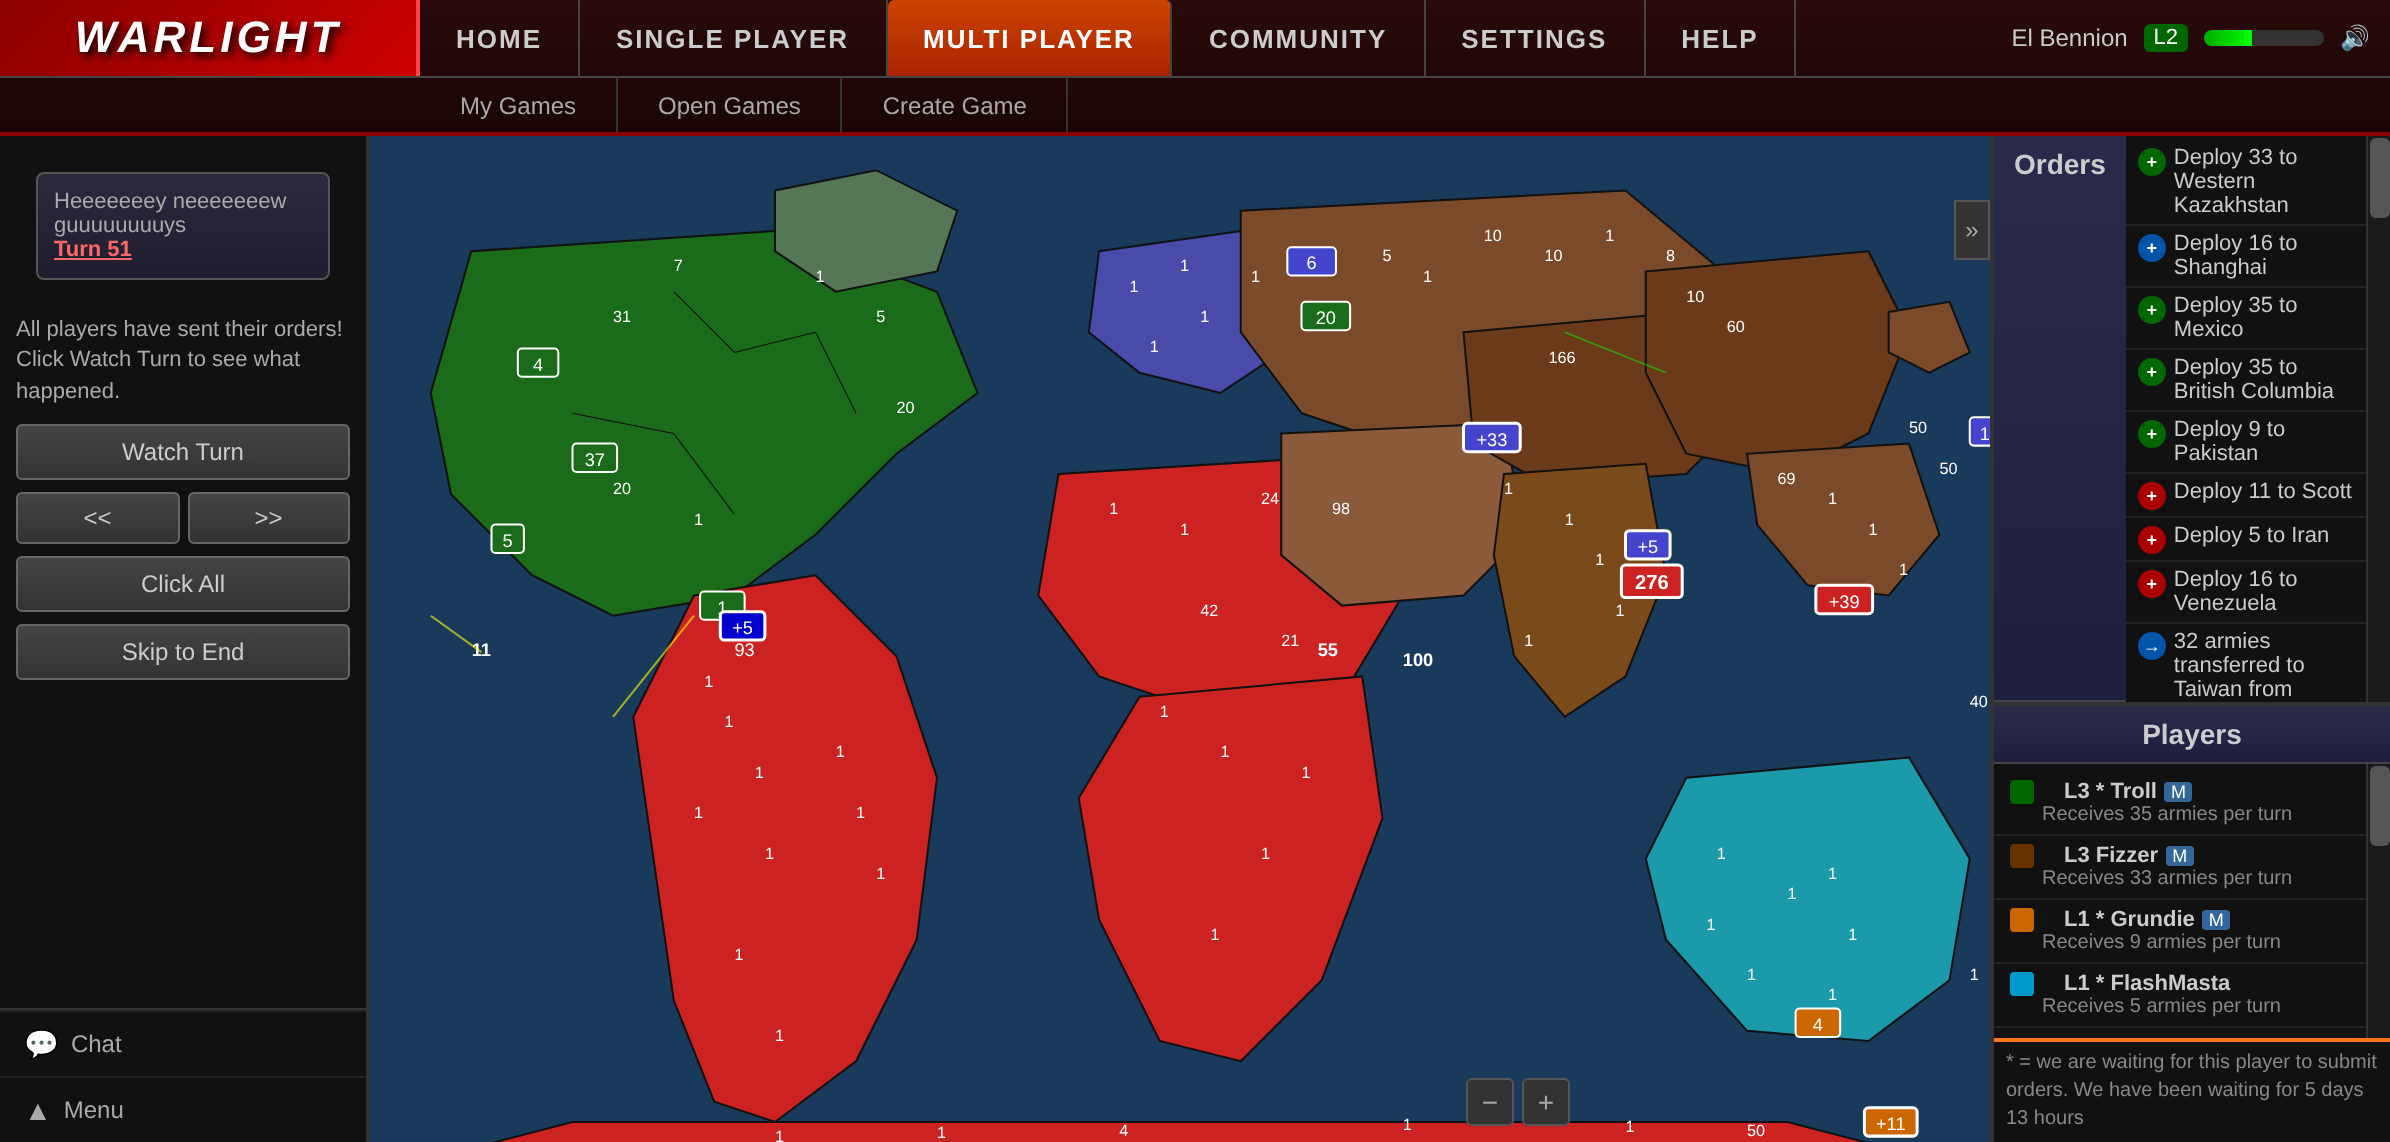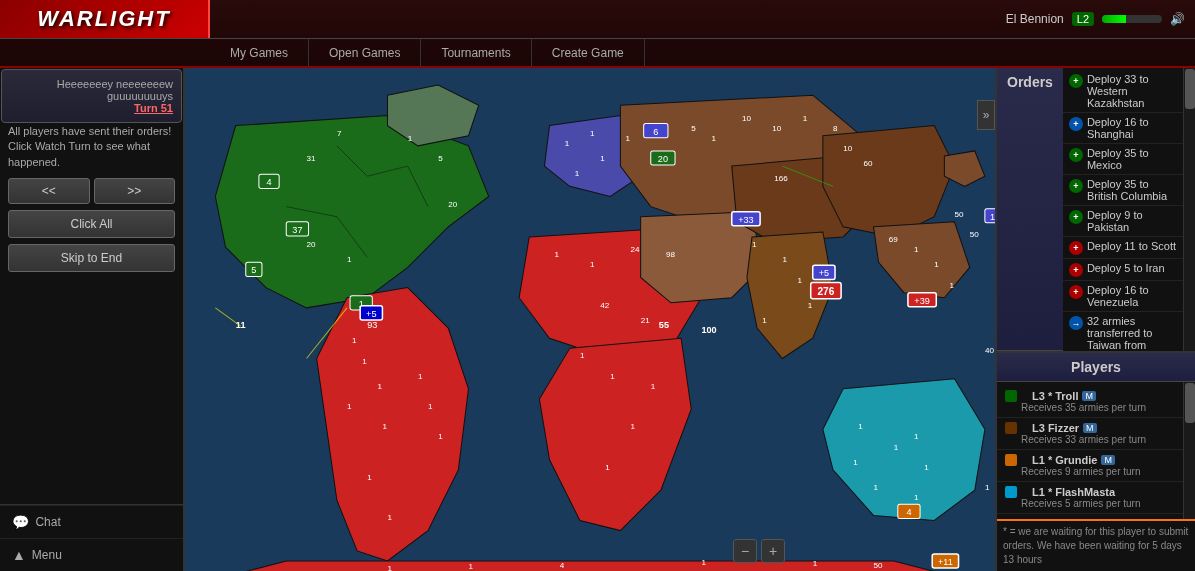--- a/index.html
+++ b/index.html
@@ -51,22 +51,22 @@
       display: flex; width: 100%; height: calc(571px - 68px);
     }
 
     
     #left-sidebar {
       width: 185px; background: #111; border-right: 2px solid #333;
       display: flex; flex-direction: column; flex-shrink: 0;
     }
     #game-status-box {
       background: linear-gradient(to bottom, #2a2a3a, #1e1e2e);
-      border: 1px solid #555; border-radius: 4px; margin: 1px; padding: 8px;
-      text-align: right; color: #ccc;
+      border: 1px solid #555; border-radius: 4px; margin: 18px; padding: 8px;
+      text-align: left; color: #ccc;
     }
     #game-title { font-size: 11px; color: #aaa; }
     #turn-info { color: #ff6666; font-size: 11px; font-weight: bold; text-decoration: underline; }
     #watch-label { font-size: 13px; font-weight: bold; color: #ccc; margin: 5px 0 3px; padding-left: 8px; }
     #watch-desc { font-size: 11px; color: #aaa; padding: 0 8px 5px; line-height: 1.4; }
     .sidebar-btn {
       margin: 3px 8px; padding: 6px 0; background: linear-gradient(to bottom, #444, #333);
       border: 1px solid #666; border-radius: 3px; color: #ccc; font-size: 12px;
       cursor: pointer; text-align: center; display: block; width: calc(100% - 16px);
     }
@@ -151,45 +151,53 @@
     .scrollbar-thumb {
       width: 10px; height: 40px; background: #555; border-radius: 3px; margin: 1px;
     }
   </style>
 </head>
 <body>
 
 <div id="top-nav">
   <div id="nav-top-row">
     <div id="logo">WARLIGHT</div>
+    <div id="main-nav">
+      <div class="nav-item">HOME</div>
+      <div class="nav-item">SINGLE PLAYER</div>
+      <div class="nav-item active">MULTI PLAYER</div>
+      <div class="nav-item">COMMUNITY</div>
+      <div class="nav-item">SETTINGS</div>
+      <div class="nav-item">HELP</div>
+    </div>
     <div id="user-info">
       <span>El Bennion</span>
       <span class="level-badge">L2</span>
       <div class="xp-bar">
         <div class="xp-fill"></div>
       </div>
       <span style="color:#aaa; cursor:pointer;">🔊</span>
     </div>
   </div>
   <div id="nav-sub-row">
     <div class="sub-nav-item">My Games</div>
     <div class="sub-nav-item">Open Games</div>
-    <div class="sub-nav-item">Tournaments</div>
     <div class="sub-nav-item">Create Game</div>
   </div>
 </div>
 
 <div id="main-content">
 
   <div id="left-sidebar">
     <div id="game-status-box">
       <div id="game-title">Heeeeeeey neeeeeeew guuuuuuuuys</div>
       <div id="turn-info">Turn 51</div>
     </div>
     <div id="watch-desc">All players have sent their orders! Click Watch Turn to see what happened.</div>
+    <button class="sidebar-btn">Watch Turn</button>
     <div class="btn-row">
       <button class="btn-small">&lt;&lt;</button>
       <button class="btn-small">&gt;&gt;</button>
     </div>
     <button class="sidebar-btn">Click All</button>
     <button class="sidebar-btn">Skip to End</button>
     <div id="sidebar-bottom">
       <div class="bottom-btn">
         <span class="chat-icon">💬</span>
         <span>Chat</span>

